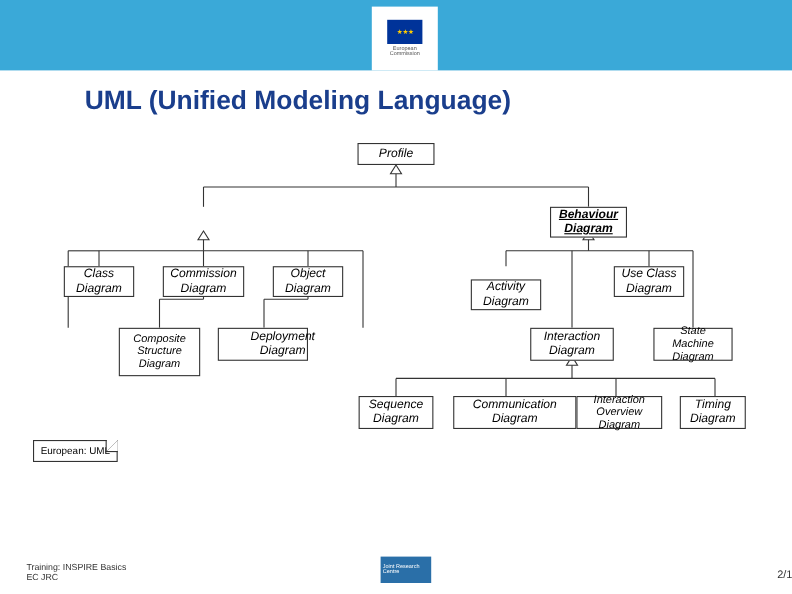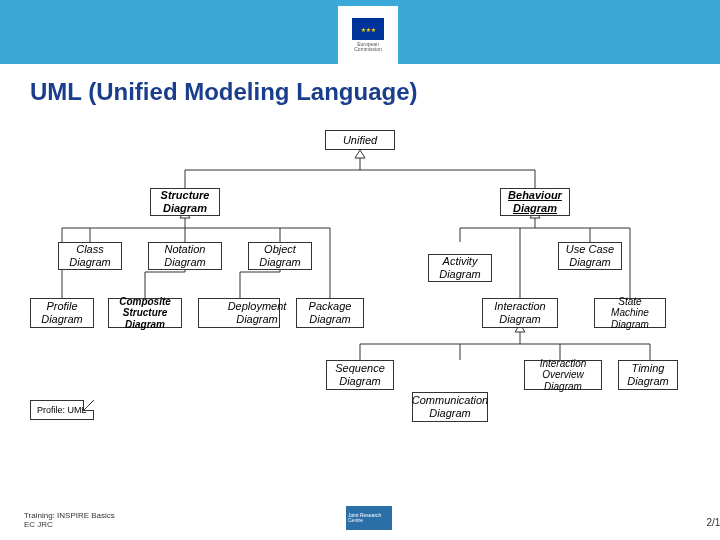--- a/index.html
+++ b/index.html
@@ -3,21 +3,21 @@
 <meta charset="utf-8">
 <style>
   * { box-sizing: border-box; margin: 0; padding: 0; }
   html, body { width: 720px; height: 540px; font-family: Arial, Helvetica, sans-serif; background: #fff; overflow: hidden; }
   .header-bar { width: 100%; height: 64px; background: #3aa9d8; position: relative; }
   .logo-area { position: absolute; left: 338px; top: 6px; width: 60px; height: 58px; background: #fff; display: flex; flex-direction: column; align-items: center; justify-content: center; }
   .flag { width: 32px; height: 22px; background: #003399; position: relative; margin-bottom: 2px; }
   .flag::after { content: ""; position: absolute; inset: 0; background: radial-gradient(circle at 50% 50%, transparent 6px, transparent 6px); }
   .stars { position: absolute; inset: 0; display:flex; align-items:center; justify-content:center; color:#ffcc00; font-size:6px; letter-spacing:-1px;}
   .logo-text { font-size: 5px; color: #555; text-align: center; line-height: 1; }
-  .title { font-size: 24px; font-weight: bold; color: #1a3e8c; padding: 14px 0 0 30px; }
+  .title { font-size: 24px; font-weight: bold; color: #1a3e8c; padding: 14px 0 0 30px; margin-left: 47px; }
   .diagram-wrap { position: absolute; left: 30px; top: 130px; width: 660px; height: 340px; }
   .box { position: absolute; border: 1px solid #333; background: #fff; display: flex; align-items: center; justify-content: center; text-align: center; font-size: 11px; font-style: italic; line-height: 1.15; padding: 2px 4px; }
   .note { position: absolute; border: 1px solid #333; background: #fff; font-size: 9px; padding: 4px 6px; }
   .note::after { content:""; position:absolute; top:-1px; right:-1px; width:10px; height:10px; background:linear-gradient(135deg,#fff 48%,#333 50%,#fff 52%); border-left:1px solid #333; border-bottom:1px solid #333;}
   svg.lines { position: absolute; left: 0; top: 0; width: 660px; height: 340px; pointer-events: none; }
   .footer { position: absolute; bottom: 6px; left: 16px; width: 100%; height: 30px; padding-left: 37px; }
   .foot-left { position: absolute; left: 8px; bottom: 4px; font-size: 8px; color: #333; line-height: 1.2; }
   .foot-center { position: absolute; left: 330px; bottom: 4px; width: 46px; height: 24px; background: #2a6fa8; color: #fff; font-size: 5px; display:flex; align-items:center; padding:2px; line-height:1;}
   .foot-right { position: absolute; right: 10px; bottom: 6px; font-size: 10px; color: #333; }
   .arrowhead { fill: #fff; stroke: #333; stroke-width: 1; }
@@ -81,46 +81,43 @@
 
     <line x1="490" y1="200" x2="490" y2="214" stroke="#333"></line>
     <line x1="330" y1="214" x2="620" y2="214" stroke="#333"></line>
     <line x1="330" y1="214" x2="330" y2="230" stroke="#333"></line>
     <line x1="430" y1="214" x2="430" y2="230" stroke="#333"></line>
     <line x1="530" y1="214" x2="530" y2="230" stroke="#333"></line>
     <line x1="620" y1="214" x2="620" y2="230" stroke="#333"></line>
     <polygon points="485,202 495,202 490,194" class="arrowhead"></polygon>
   </svg>
 
-  <div class="box" style="left:295px; top:0; width:70px; height:20px;">Unified</div>
+  <div class="box" style="left:295px; top:0; width:70px; height:20px;">Profile</div>
 
-  <div class="box" style="left:120px; top:58px; width:70px; height:28px; font-weight:bold;">Structure Diagram</div>
   <div class="box" style="left:470px; top:58px; width:70px; height:28px; font-weight:bold;text-decoration:underline;">Behaviour Diagram</div>
 
   <div class="box" style="left:28px; top:112px; width:64px; height:28px;">Class Diagram</div>
-  <div class="box" style="left:118px; top:112px; width:74px; height:28px;">Notation Diagram</div>
+  <div class="box" style="left:118px; top:112px; width:74px; height:28px;">Commission Diagram</div>
   <div class="box" style="left:218px; top:112px; width:64px; height:28px;">Object Diagram</div>
 
-  <div class="box" style="left:0px; top:168px; width:64px; height:30px;">Profile Diagram</div>
-  <div class="box" style="left:78px; top:168px; width:74px; height:30px; font-size:10px;font-weight:bold;">Composite Structure Diagram</div>
+  <div class="box" style="left:78px; top:168px; width:74px; height:44px; font-size:10px;">Composite Structure Diagram</div>
   <div class="box" style="left:168px; top:168px; width:82px; height:30px;padding-left:40px;">Deployment Diagram</div>
-  <div class="box" style="left:266px; top:168px; width:68px; height:30px;">Package Diagram</div>
 
   <div class="box" style="left:398px; top:124px; width:64px; height:28px;">Activity Diagram</div>
-  <div class="box" style="left:528px; top:112px; width:64px; height:28px;">Use Case Diagram</div>
+  <div class="box" style="left:528px; top:112px; width:64px; height:28px;">Use Class Diagram</div>
 
   <div class="box" style="left:452px; top:168px; width:76px; height:30px;">Interaction Diagram</div>
   <div class="box" style="left:564px; top:168px; width:72px; height:30px; font-size:10px;">State Machine Diagram</div>
 
   <div class="box" style="left:296px; top:230px; width:68px; height:30px;">Sequence Diagram</div>
-  <div class="box" style="left:382px; top:230px; width:76px; height:30px;margin-top:32px;">Communication Diagram</div>
+  <div class="box" style="left:382px; top:230px; width:112px; height:30px;">Communication Diagram</div>
   <div class="box" style="left:494px; top:230px; width:78px; height:30px; font-size:10px;">Interaction Overview Diagram</div>
   <div class="box" style="left:588px; top:230px; width:60px; height:30px;">Timing Diagram</div>
 
-  <div class="note" style="left:0px; top:270px;">Profile: UML</div>
+  <div class="note" style="left:0px; top:270px;">European: UML</div>
 </div>
 
 <div class="footer">
   <div class="foot-left">
     <div>Training: INSPIRE Basics</div>
     <div>EC JRC</div>
   </div>
   <div class="foot-center">Joint Research Centre</div>
   <div class="foot-right">2/15</div>
 </div>

